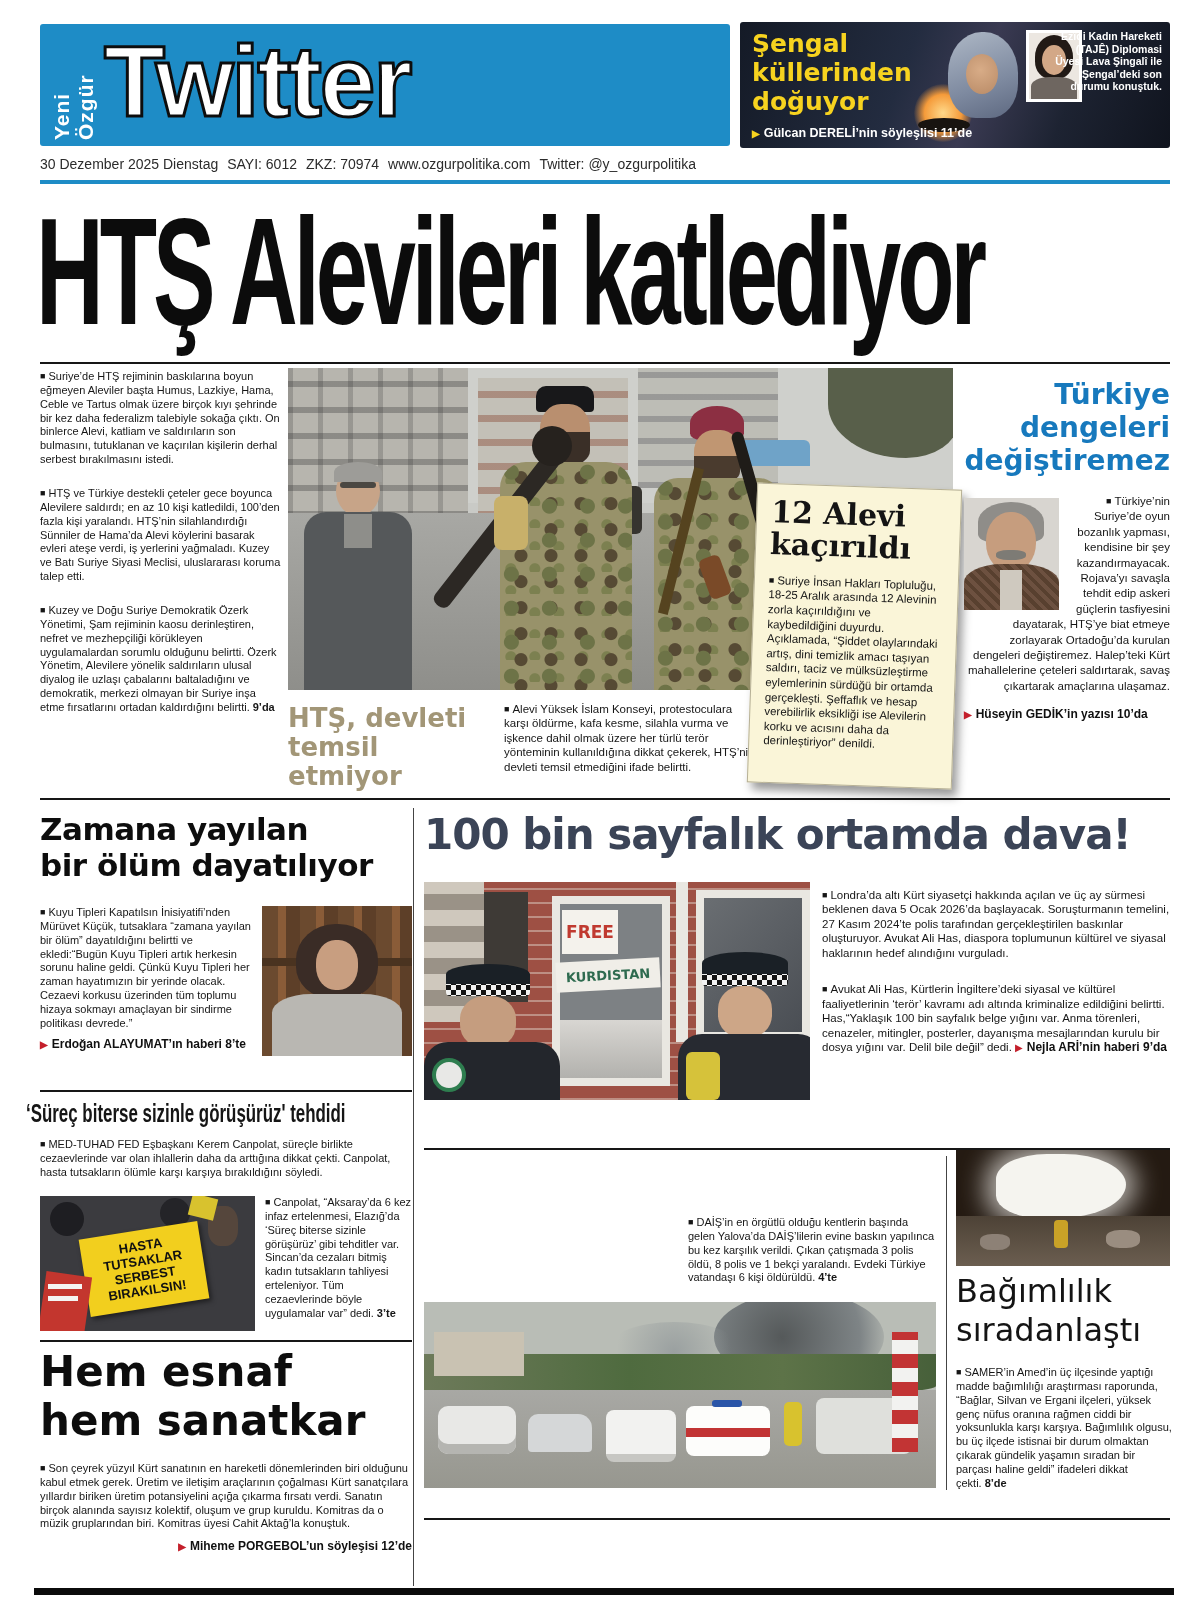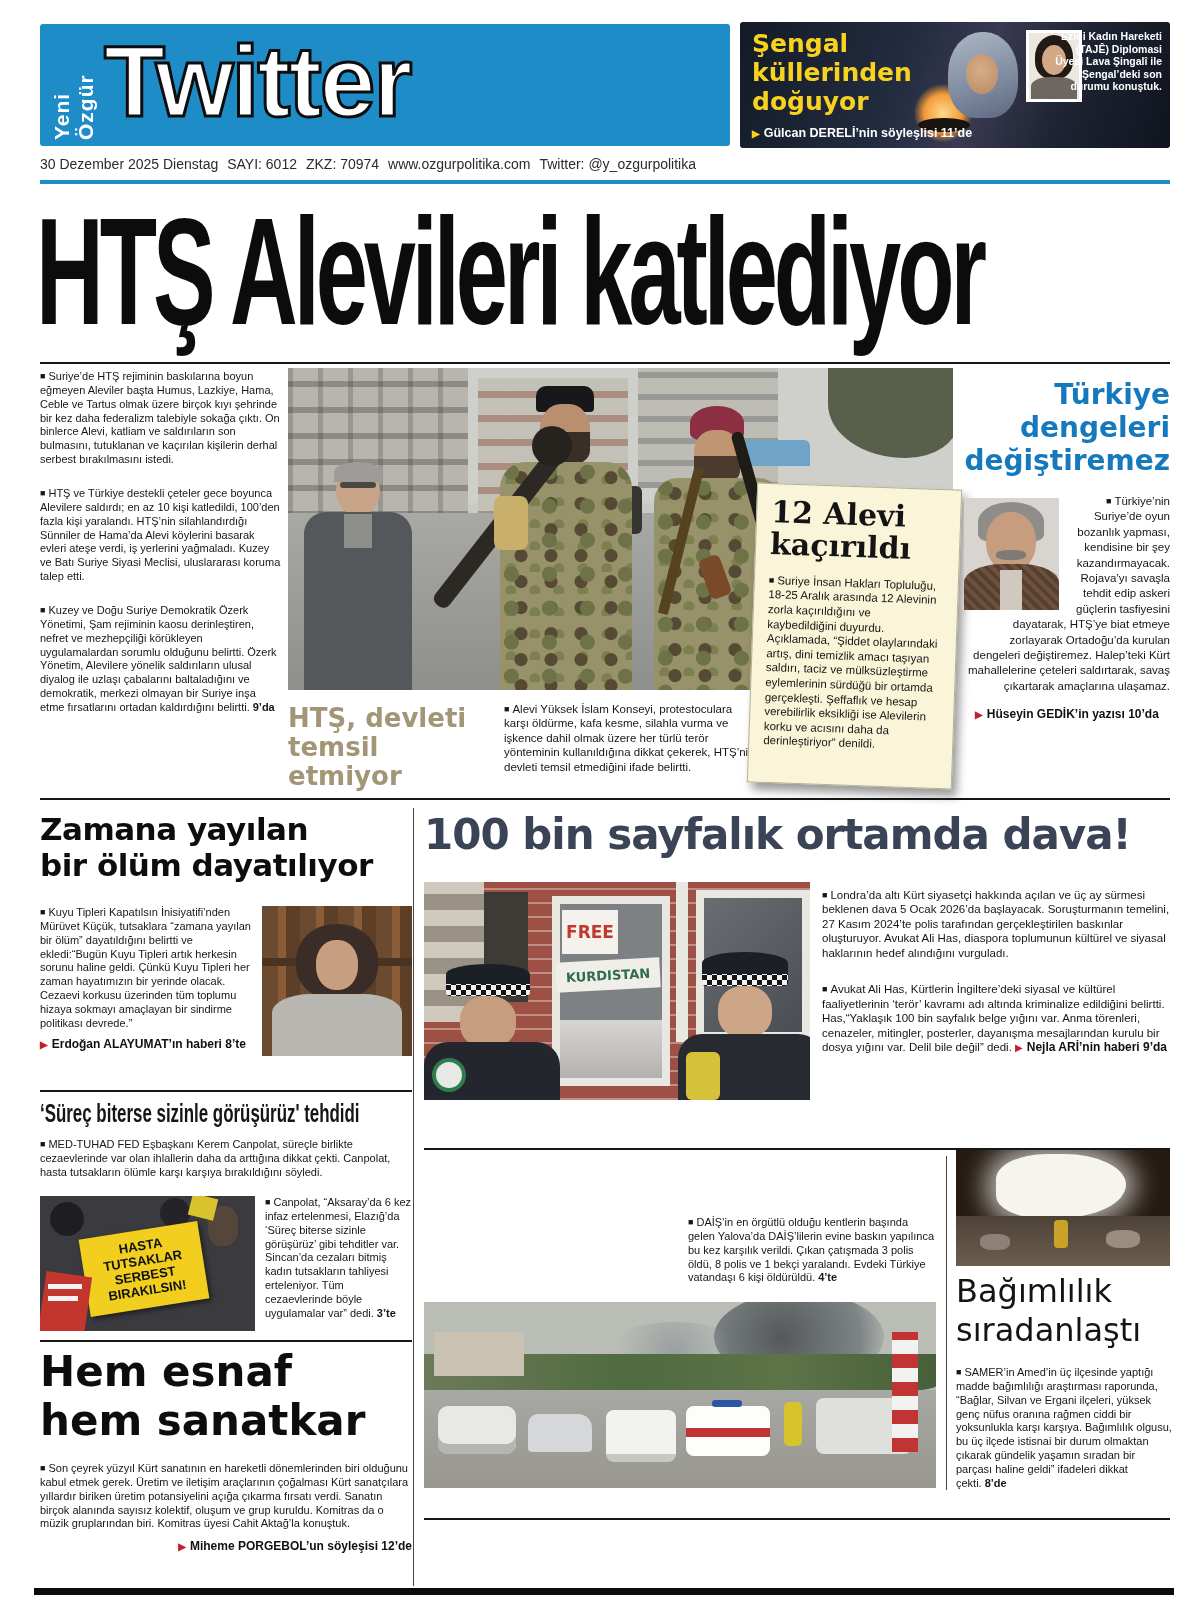--- a/index.html
+++ b/index.html
@@ -66,25 +66,25 @@
   .turkiye-h{left:964px;top:378px;width:206px;text-align:right;color:#1779bd;font-weight:bold;
       font-size:28px;line-height:1.18;font-family:"DejaVu Sans",sans-serif;}
   .turkiye-body{left:964px;top:494px;width:206px;font-size:11.5px;line-height:1.34;text-align:right;}
   .gedik{float:left;width:95px;height:112px;margin:4px 8px 4px 0;position:relative;background:#d8d5d0;overflow:hidden;}
   .gedik .hair{position:absolute;left:14px;top:4px;width:66px;height:40px;border-radius:50% 50% 20% 20%;background:#8f8d89;}
   .gedik .face{position:absolute;left:22px;top:14px;width:50px;height:60px;border-radius:48%;background:#c69d7e;}
   .gedik .mus{position:absolute;left:32px;top:52px;width:30px;height:10px;border-radius:40%;background:#7d7b75;}
   .gedik .jacket{position:absolute;left:0px;top:66px;width:95px;height:46px;border-radius:40% 40% 0 0;
       background:repeating-linear-gradient(45deg,#6d5140 0 4px,#58402f 4px 8px);}
   .gedik .shirt{position:absolute;left:36px;top:72px;width:22px;height:40px;background:#cfc9bf;}
-  .turkiye-byline{margin-top:12px;text-align:center;}
+  .turkiye-byline{margin-top:12px;text-align:left;}
   
   .h-round{font-family:"DejaVu Sans",sans-serif;font-weight:bold;color:#0d0d0d;}
   .zamana-h{left:40px;top:812px;width:372px;font-size:31px;line-height:1.16;letter-spacing:-0.5px;}
-  .surec-h{left:40px;top:1098px;width:372px;}
+  .surec-h{left:26px;top:1098px;width:372px;}
   .surec-h span{display:inline-block;white-space:nowrap;font-weight:bold;font-size:26px;
       transform:scaleX(0.65);transform-origin:left;}
   .esnaf-h{left:40px;top:1348px;width:372px;font-size:42px;line-height:1.16;}
   .dava-h{left:424px;top:810px;width:748px;font-size:42px;letter-spacing:-1px;color:#3b4457;white-space:nowrap;}
   .dais-h{left:424px;top:1160px;width:520px;font-family:"Liberation Serif",serif;font-weight:bold;
       font-size:38px;letter-spacing:-1px;color:#0d0d0d;}
   .bag-h{left:956px;top:1272px;width:216px;font-family:"DejaVu Sans",sans-serif;font-weight:normal;
       font-size:32px;line-height:1.22;color:#141414;}
   
   .strip{left:424px;top:1526px;width:746px;height:56px;display:flex;align-items:flex-start;flex-direction:column;}

